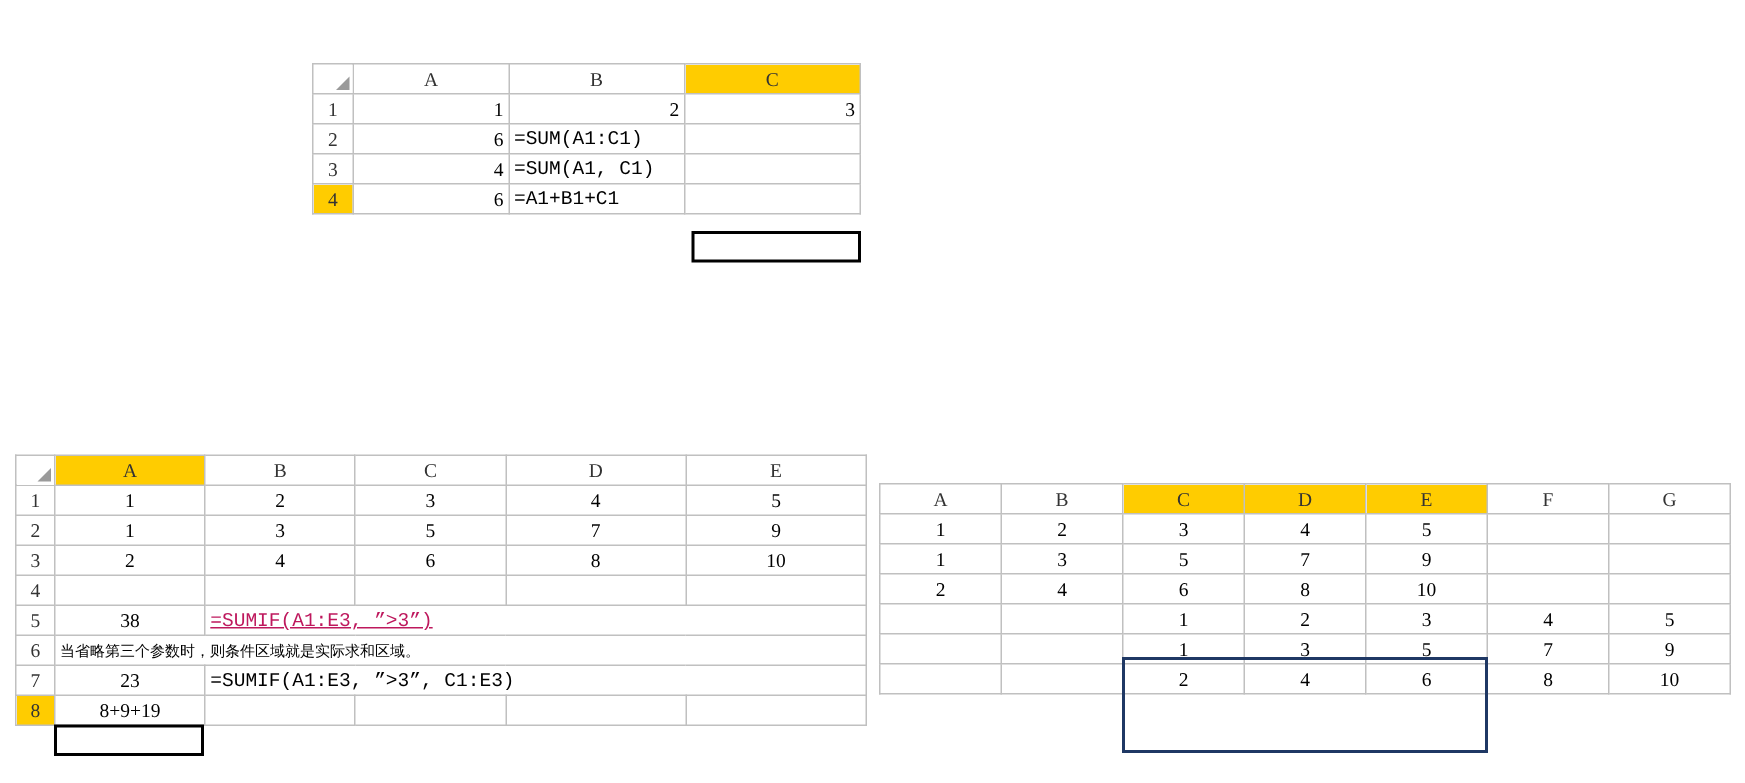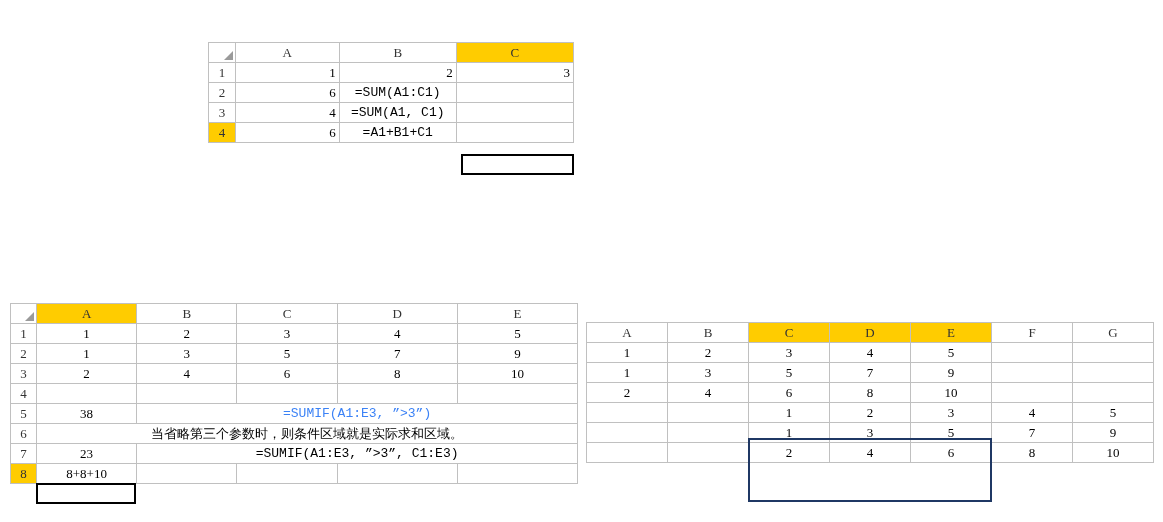--- a/index.html
+++ b/index.html
@@ -39,27 +39,27 @@
   .rowhdr.sel{background:#ffcc00;}
   .corner{background:#e8e8e8;width:26px;position:relative;}
   .corner .tri{
     position:absolute;right:2px;bottom:2px;
     width:0;height:0;
     border-left:9px solid transparent;
     border-bottom:9px solid #9a9a9a;
   }
   .num{text-align:right;}
   .ctr{text-align:center;}
-  .lft{text-align:center;}
+  .lft{text-align:left;}
   .mono{font-family:"Liberation Mono", monospace;font-size:12px;}
   .yel{background:#ffff00;}
   .grn{background:#00a550;}
   .lblue{background:#bdd7ee;}
   .lgrn{background:#a9d18e;}
-  .red{color:#3b82f6;}
+  .red{color:#be185d;text-decoration:underline;}
   .thick-box{
     position:absolute;
     border:2px solid #000;
     box-sizing:border-box;
     pointer-events:none;
   }
   .navy-box{
     position:absolute;
     border:2px solid #1f3864;
     box-sizing:border-box;
@@ -165,30 +165,30 @@
     <td class="ctr"></td>
     <td class="ctr"></td>
   </tr>
   <tr>
     <td class="rowhdr">5</td>
     <td class="ctr">38</td>
     <td class="lft mono red" colspan="4">=SUMIF(A1:E3, ”&gt;3”)</td>
   </tr>
   <tr>
     <td class="rowhdr">6</td>
-    <td class="lft" colspan="5" style="font-family:'DejaVu Sans',sans-serif;font-size:13px;">当省略第三个参数时，则条件区域就是实际求和区域。</td>
+    <td class="lft" colspan="5" style="font-family:'DejaVu Sans',sans-serif;font-size:10px;">当省略第三个参数时，则条件区域就是实际求和区域。</td>
   </tr>
   <tr>
     <td class="rowhdr">7</td>
     <td class="ctr">23</td>
     <td class="lft mono" colspan="4">=SUMIF(A1:E3, ”&gt;3”, C1:E3)</td>
   </tr>
   <tr>
     <td class="rowhdr sel">8</td>
-    <td class="ctr">8+8+10</td>
+    <td class="ctr">8+9+19</td>
     <td class="ctr"></td>
     <td class="ctr"></td>
     <td class="ctr"></td>
     <td class="ctr"></td>
   </tr>
 </tbody>
   </table>
 <div class="thick-box" style="left:36px;top:483px;width:100px;height:21px;"></div>
 
 <table class="sheet" id="t-right" style="left:586px;top:322px;width:567px;border-collapse:collapse;">

